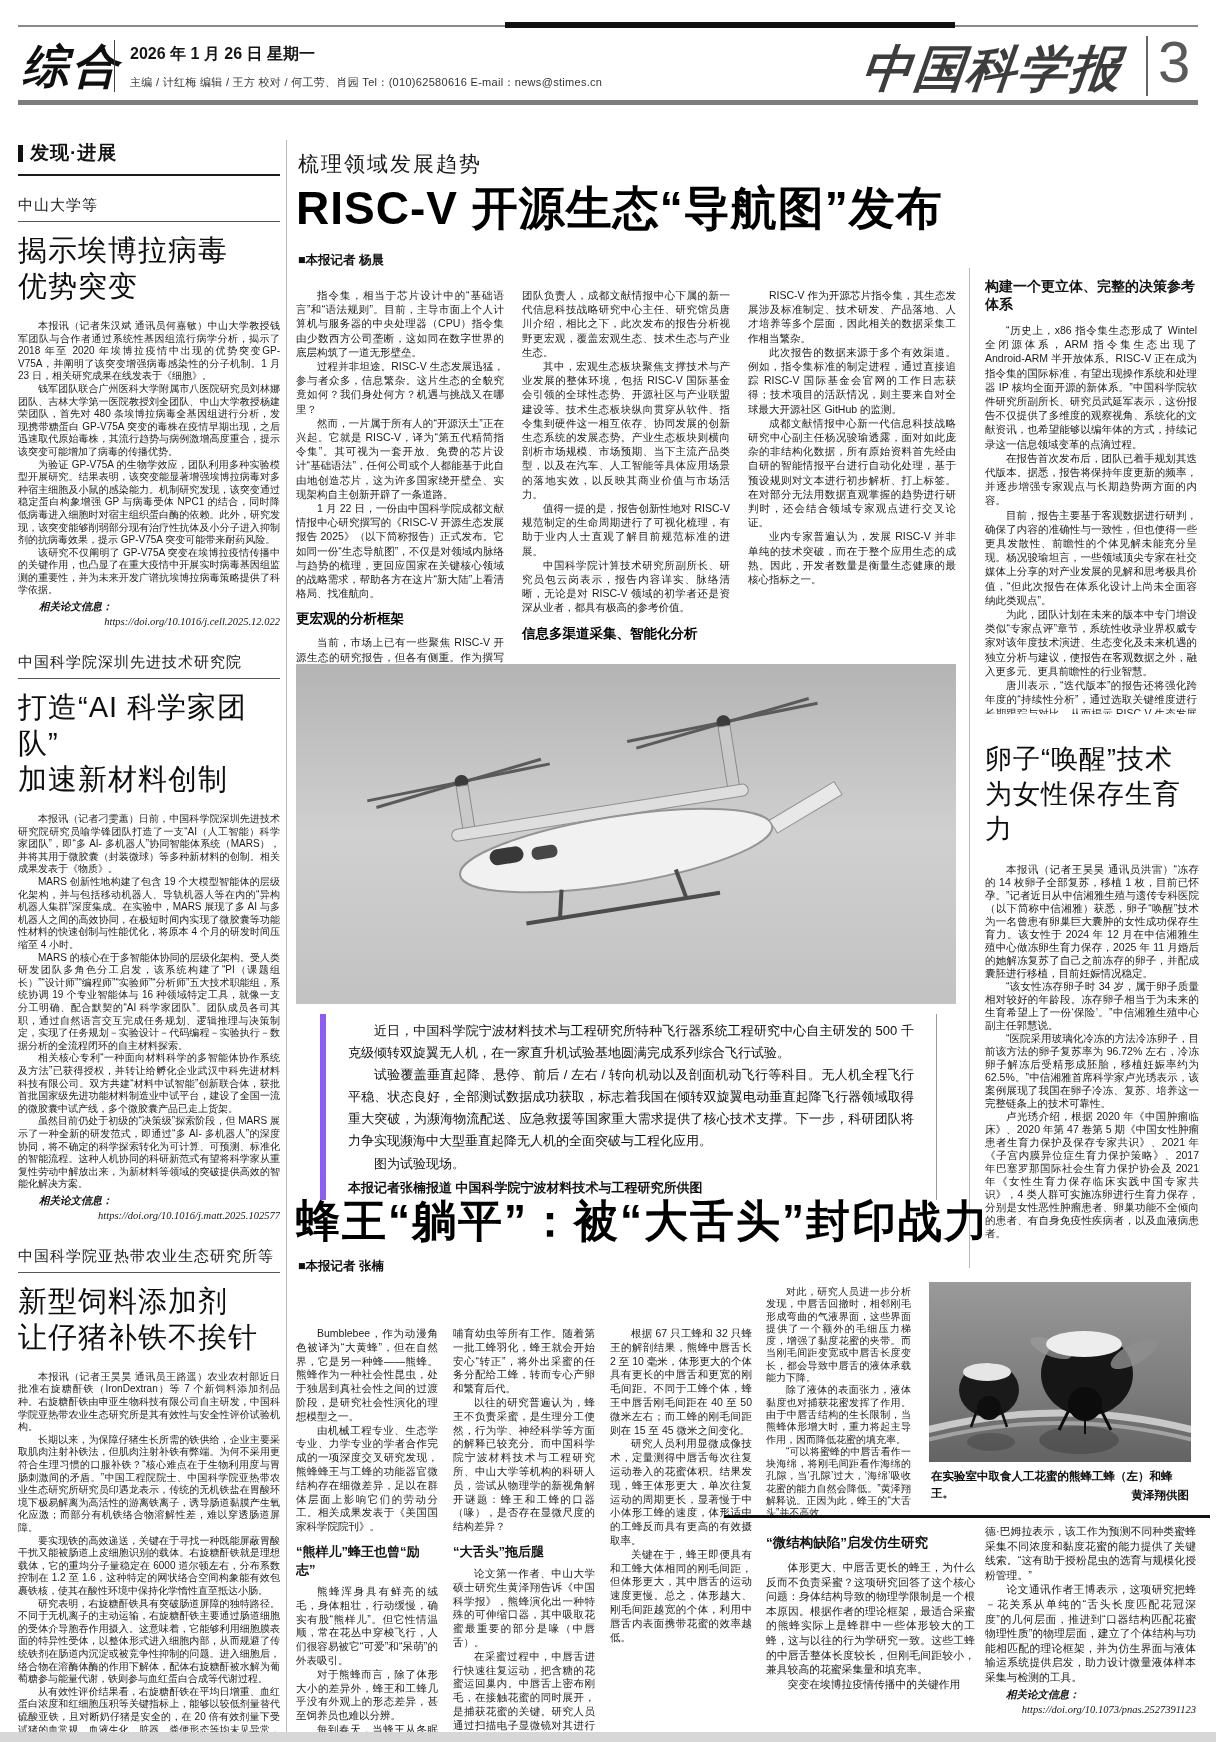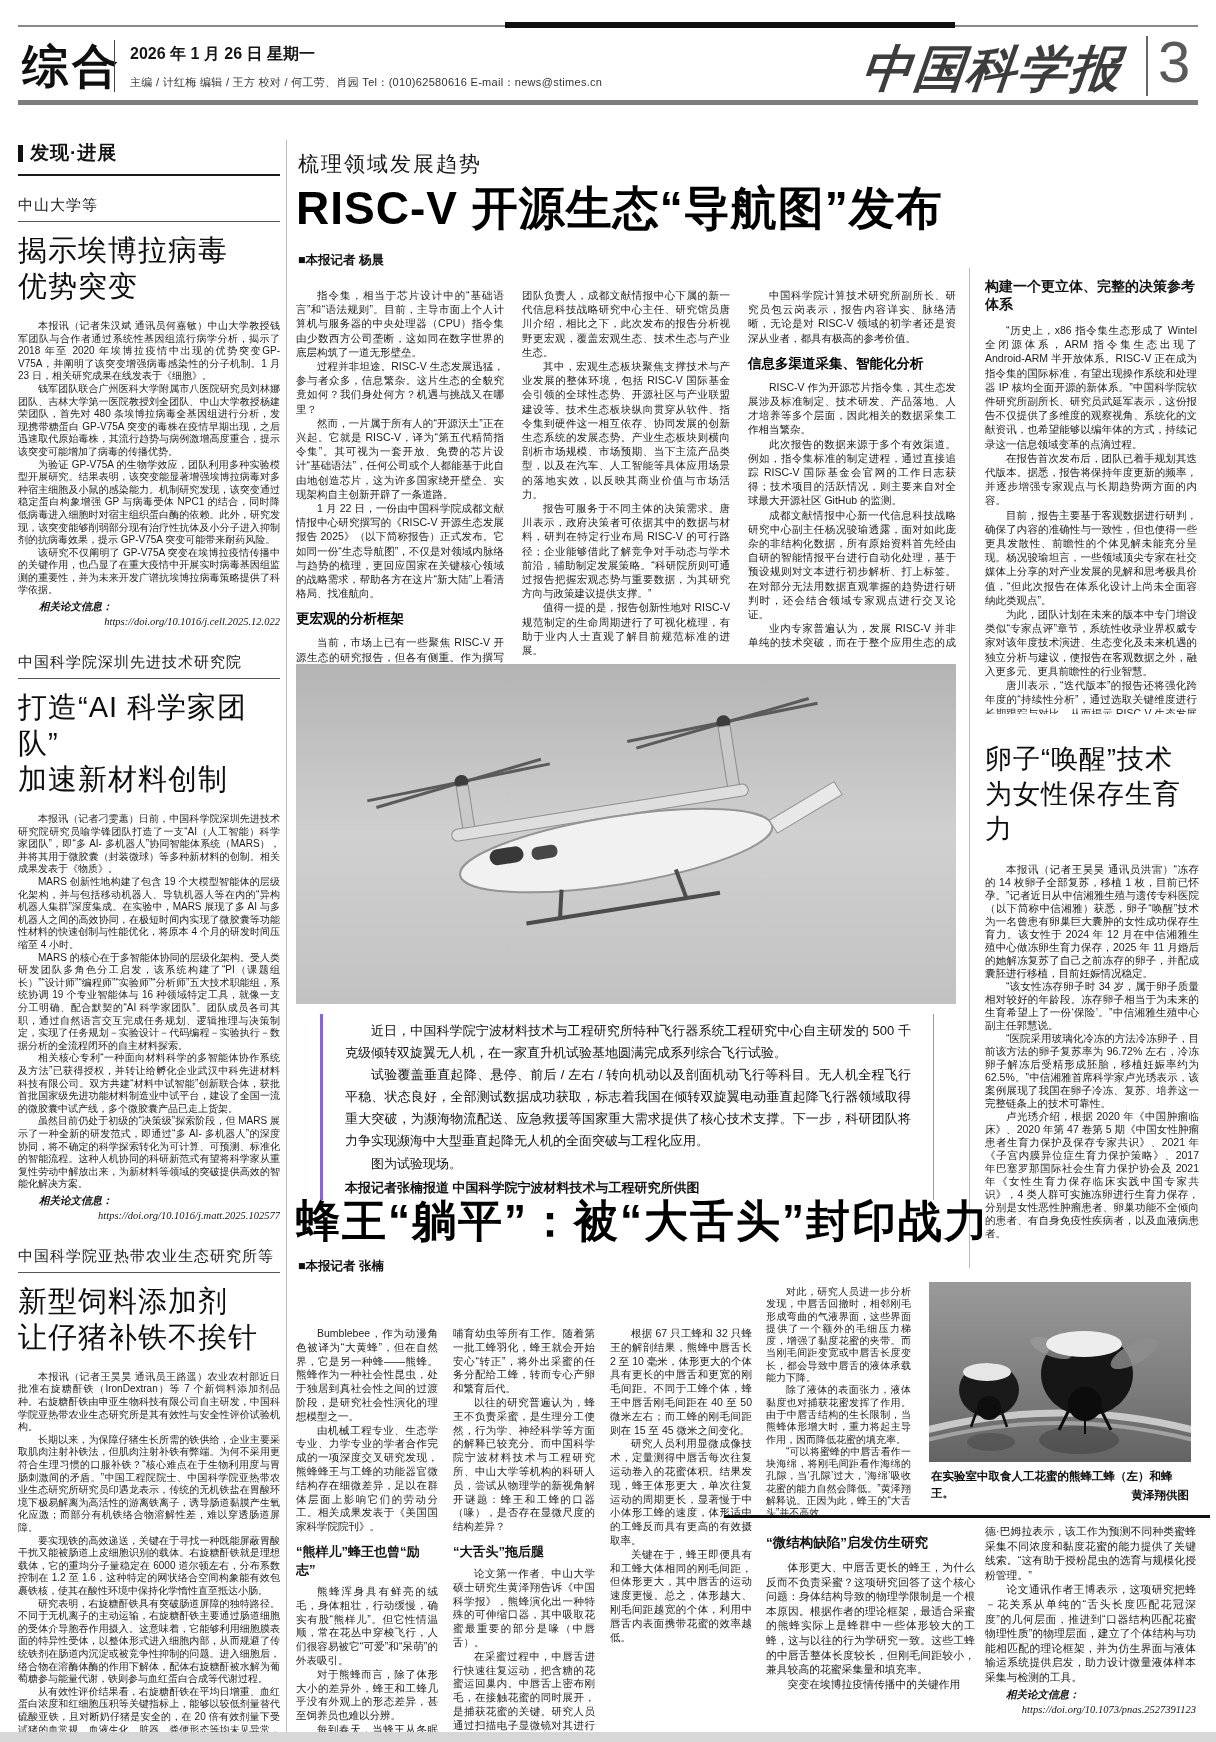--- a/index.html
+++ b/index.html
@@ -3,21 +3,21 @@
 <meta charset="utf-8">
 <style>
   html,body{margin:0;padding:0;background:#e8e8e8;}
   .page{position:relative;width:1216px;height:1742px;background:#ffffff;
         font-family:"Liberation Sans","DejaVu Sans",sans-serif;color:#141414;overflow:hidden;margin:0 auto;}
   .abs{position:absolute;}
   .hrule{position:absolute;background:#8a8a8a;}
   .vrule{position:absolute;width:1px;background:#b9b9b9;}
 
   
-  .section-big{font-size:46px;font-weight:bold;letter-spacing:4px;color:#101010;}
+  .section-big{font-size:46px;font-weight:bold;letter-spacing:4px;color:#101010;font-style:italic;}
   .hdr-date{font-size:16px;font-weight:bold;color:#151515;}
   .hdr-staff{font-size:11px;color:#333;margin-top:10px;letter-spacing:.3px;}
   .masthead{font-family:"DejaVu Serif","Liberation Serif",serif;font-style:italic;font-weight:bold;
             font-size:50px;color:#3d3d3d;transform:skewX(-6deg);letter-spacing:2px;white-space:nowrap;}
   .pageno{font-size:58px;color:#5a5a5a;font-family:"Liberation Sans",sans-serif;}
 
   
   .leftcol{left:18px;top:140px;width:262px;height:1596px;overflow:hidden;}
   .sec-head{display:flex;align-items:center;gap:7px;border-bottom:2.5px solid #1a1a1a;padding-bottom:8px;}
   .sec-head .bar{width:5px;height:17px;background:#111;}
@@ -33,21 +33,21 @@
   .main-headline{font-size:46px;font-weight:bold;letter-spacing:1px;color:#000;white-space:nowrap;}
   .byline{font-size:12.5px;font-weight:bold;color:#111;}
   .cols3{column-count:3;column-gap:18px;column-fill:auto;}
   .newsbody p{margin:0;text-indent:2em;text-align:justify;font-size:10.5px;line-height:14.2px;color:#1b1b1b;}
   .newsbody h3{margin:10px 0 7px 0;font-size:13.5px;font-weight:bold;color:#000;}
   .sidebarbody p{margin:0;text-indent:2em;text-align:justify;font-size:10.5px;line-height:14.2px;color:#1b1b1b;}
   .sidebarbody h3{margin:0 0 9px 0;font-size:14px;font-weight:bold;}
 
   
   .photo{overflow:hidden;}
-  .capbox{border-left:3px solid #8b5cf6;border-right:1px solid #9a9a9a;padding:6px 22px 0 22px;}
+  .capbox{border-left:6px solid #8b5cf6;border-right:1px solid #9a9a9a;padding:6px 22px 0 22px;}
   .capbox p{margin:0;text-indent:2em;text-align:justify;font-size:13px;line-height:22px;color:#0d0d0d;}
   .capline{display:flex;justify-content:space-between;font-size:13px;line-height:24px;flex-direction:column;}
   .capline .l{text-indent:2em;}
   .capline .r{font-weight:bold;}
 
   
   .eggs-title{font-size:27px;line-height:35px;font-weight:normal;letter-spacing:1px;color:#0e0e0e;}
   .eggsbody p{margin:0;text-indent:2em;text-align:justify;font-size:10.5px;line-height:13px;color:#1b1b1b;}
 
   
@@ -146,21 +146,20 @@
   <div class="abs byline" style="left:298px;top:252px;">■本报记者 杨晨</div>
 
   <div class="abs cols3 newsbody" style="left:296px;top:288px;width:660px;height:388px;overflow:hidden;">
     <p>指令集，相当于芯片设计中的“基础语言”和“语法规则”。目前，主导市面上个人计算机与服务器的中央处理器（CPU）指令集由少数西方公司垄断，这如同在数字世界的底层构筑了一道无形壁垒。</p>
     <p>过程并非坦途。RISC-V 生态发展迅猛，参与者众多，信息繁杂。这片生态的全貌究竟如何？我们身处何方？机遇与挑战又在哪里？</p>
     <p>然而，一片属于所有人的“开源沃土”正在兴起。它就是 RISC-V，译为“第五代精简指令集”。其可视为一套开放、免费的芯片设计“基础语法”，任何公司或个人都能基于此自由地创造芯片，这为许多国家绕开壁垒、实现架构自主创新开辟了一条道路。</p>
     <p>1 月 22 日，一份由中国科学院成都文献情报中心研究撰写的《RISC-V 开源生态发展报告 2025》（以下简称报告）正式发布。它如同一份“生态导航图”，不仅是对领域内脉络与趋势的梳理，更回应国家在关键核心领域的战略需求，帮助各方在这片“新大陆”上看清格局、找准航向。</p>
     <h3>更宏观的分析框架</h3>
     <p>当前，市场上已有一些聚焦 RISC-V 开源生态的研究报告，但各有侧重。作为撰写团队负责人，成都文献情报中心下属的新一代信息科技战略研究中心主任、研究馆员唐川介绍，相比之下，此次发布的报告分析视野更宏观，覆盖宏观生态、技术生态与产业生态。</p>
     <p>其中，宏观生态板块聚焦支撑技术与产业发展的整体环境，包括 RISC-V 国际基金会引领的全球性态势、开源社区与产业联盟建设等。技术生态板块纵向贯穿从软件、指令集到硬件这一相互依存、协同发展的创新生态系统的发展态势。产业生态板块则横向剖析市场规模、市场预期、当下主流产品类型，以及在汽车、人工智能等具体应用场景的落地实效，以反映其商业价值与市场活力。</p>
-    <p>报告可服务于不同主体的决策需求。唐川表示，政府决策者可依据其中的数据与材料，研判在特定行业布局 RISC-V 的可行路径；企业能够借此了解竞争对手动态与学术前沿，辅助制定发展策略。“科研院所则可通过报告把握宏观态势与重要数据，为其研究方向与政策建议提供支撑。”</p>
     <p>值得一提的是，报告创新性地对 RISC-V 规范制定的生命周期进行了可视化梳理，有助于业内人士直观了解目前规范标准的进展。</p>
     <p>中国科学院计算技术研究所副所长、研究员包云岗表示，报告内容详实、脉络清晰，无论是对 RISC-V 领域的初学者还是资深从业者，都具有极高的参考价值。</p>
     <h3>信息多渠道采集、智能化分析</h3>
     <p>RISC-V 作为开源芯片指令集，其生态发展涉及标准制定、技术研发、产品落地、人才培养等多个层面，因此相关的数据采集工作相当繁杂。</p>
     <p>此次报告的数据来源于多个有效渠道。例如，指令集标准的制定进程，通过直接追踪 RISC-V 国际基金会官网的工作日志获得；技术项目的活跃情况，则主要来自对全球最大开源社区 GitHub 的监测。</p>
     <p>成都文献情报中心新一代信息科技战略研究中心副主任杨况骏瑜透露，面对如此庞杂的非结构化数据，所有原始资料首先经由自研的智能情报平台进行自动化处理，基于预设规则对文本进行初步解析、打上标签。在对部分无法用数据直观掌握的趋势进行研判时，还会结合领域专家观点进行交叉论证。</p>
     <p>业内专家普遍认为，发展 RISC-V 并非单纯的技术突破，而在于整个应用生态的成熟。因此，开发者数量是衡量生态健康的最核心指标之一。</p>
 
   </div>
 

